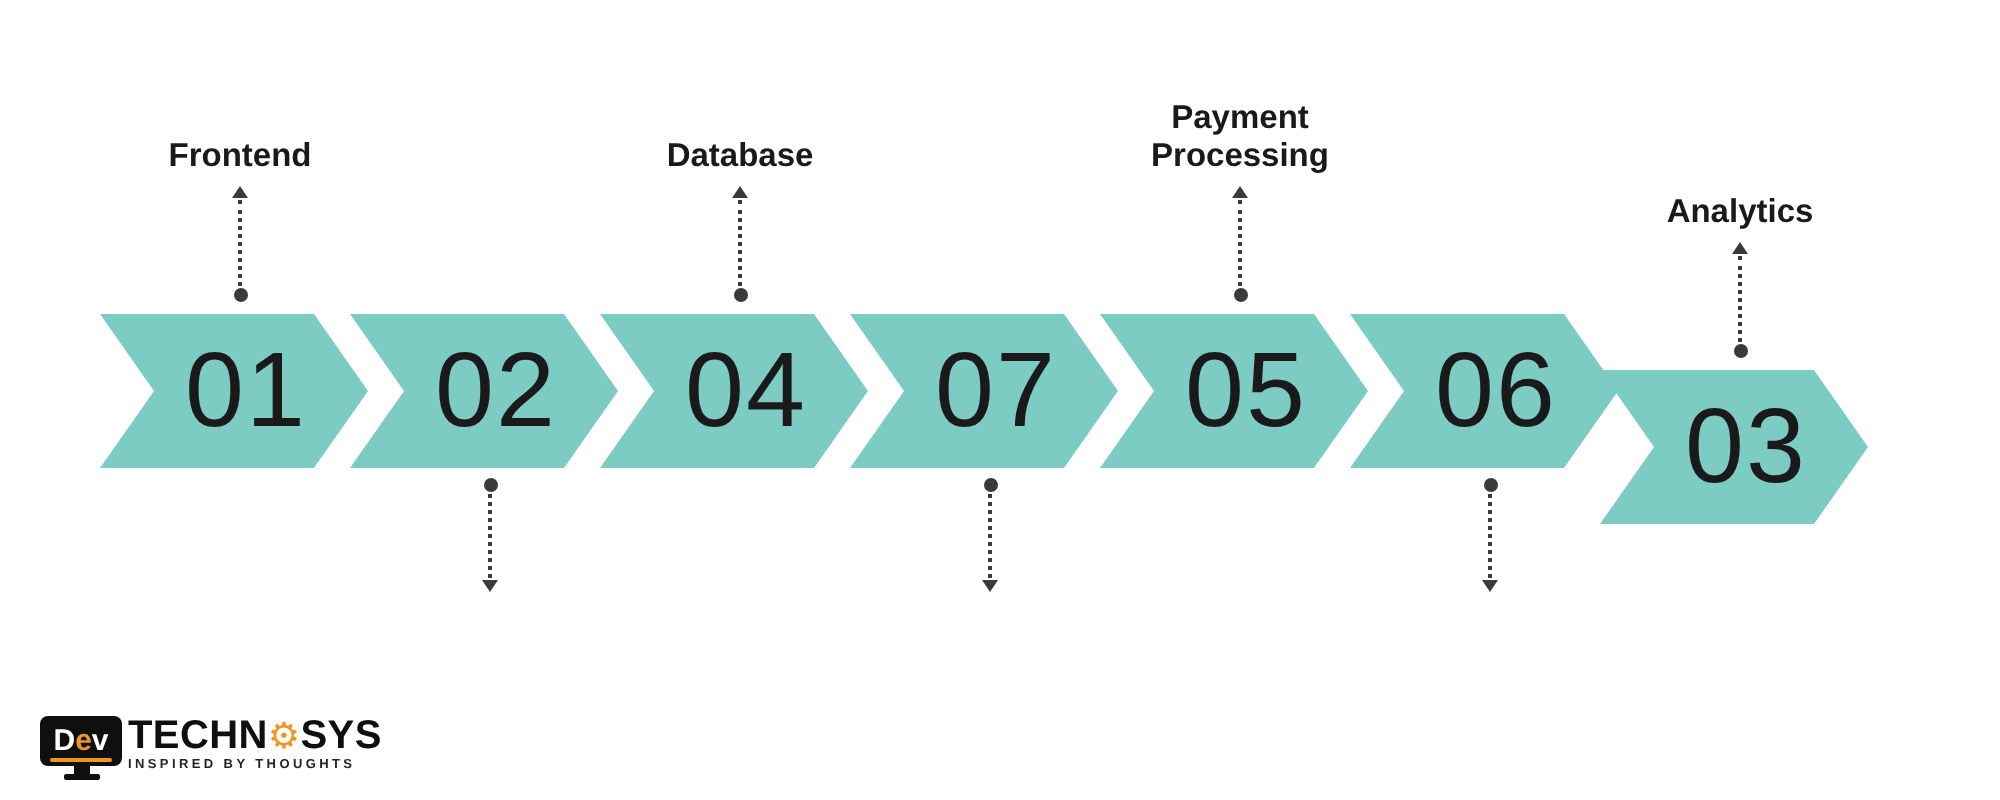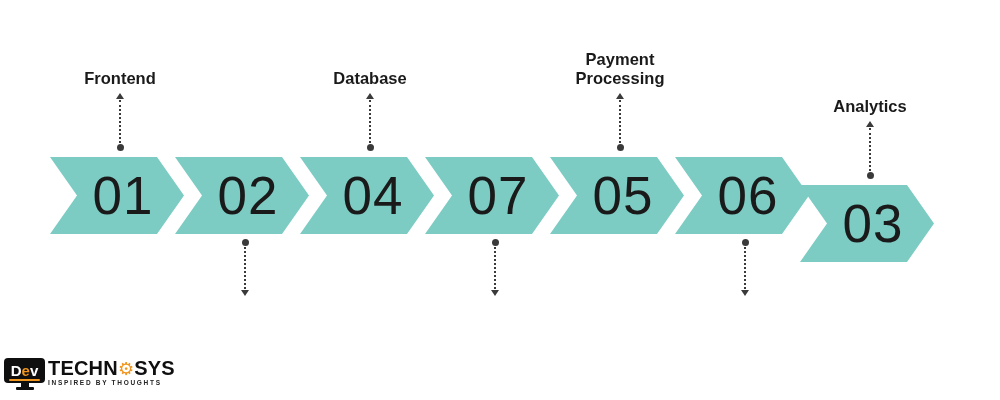--- a/index.html
+++ b/index.html
@@ -51,21 +51,21 @@
   .label-zone {
     position: absolute; left: 3px; width: 134px;
     text-align: center;
     font-size: 16.5px; font-weight: bold; line-height: 1.12;
     color: var(--ink);
   }
   .label-zone.top { top: 0; height: 87px; display: flex; align-items: flex-end; justify-content: center; }
   .label-zone.bottom { top: 302px; }
 
   
-  .logo { position: absolute; left: 4px; top: 358px; display: flex; align-items: flex-start; gap: 3px; }
+  .logo { position: absolute; left: 20px; top: 358px; display: flex; align-items: flex-start; gap: 3px; }
   .monitor { position: relative; width: 41px; }
   .monitor-screen {
     position: relative;
     width: 41px; height: 25px;
     background: var(--logo-black);
     border-radius: 4px;
     display: flex; align-items: center; justify-content: center;
   }
   .monitor-text { color: #ffffff; font-weight: bold; font-size: 15px; line-height: 1; }
   .monitor-text .mid { color: var(--orange); }

